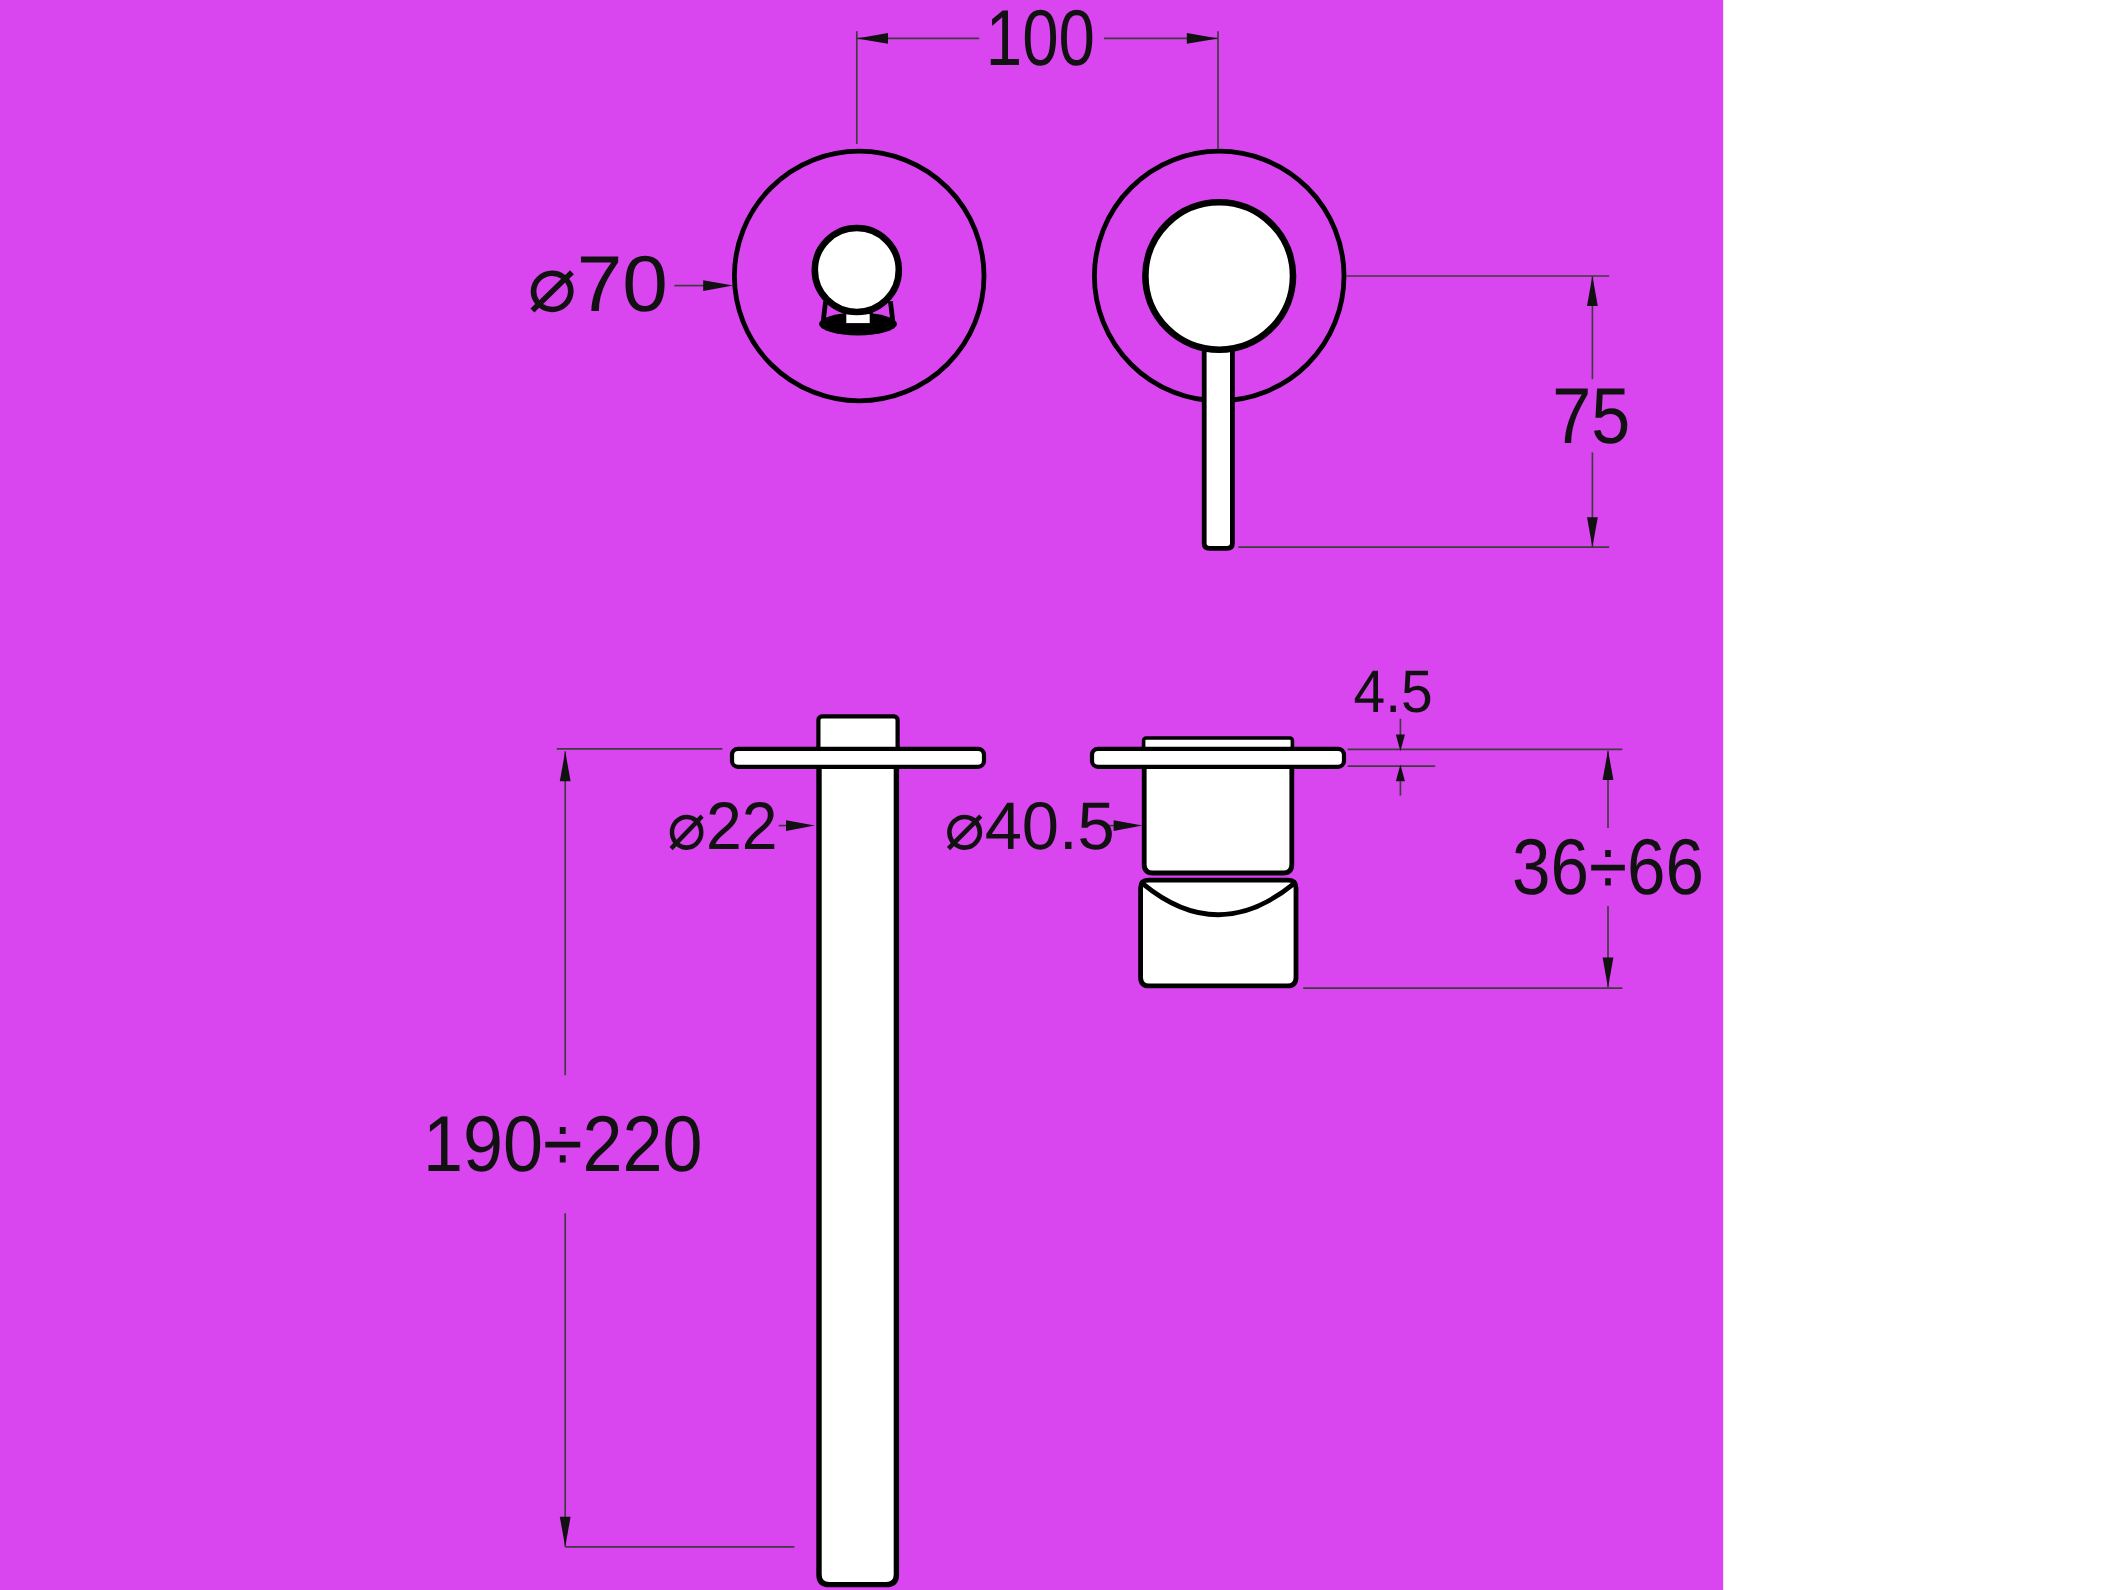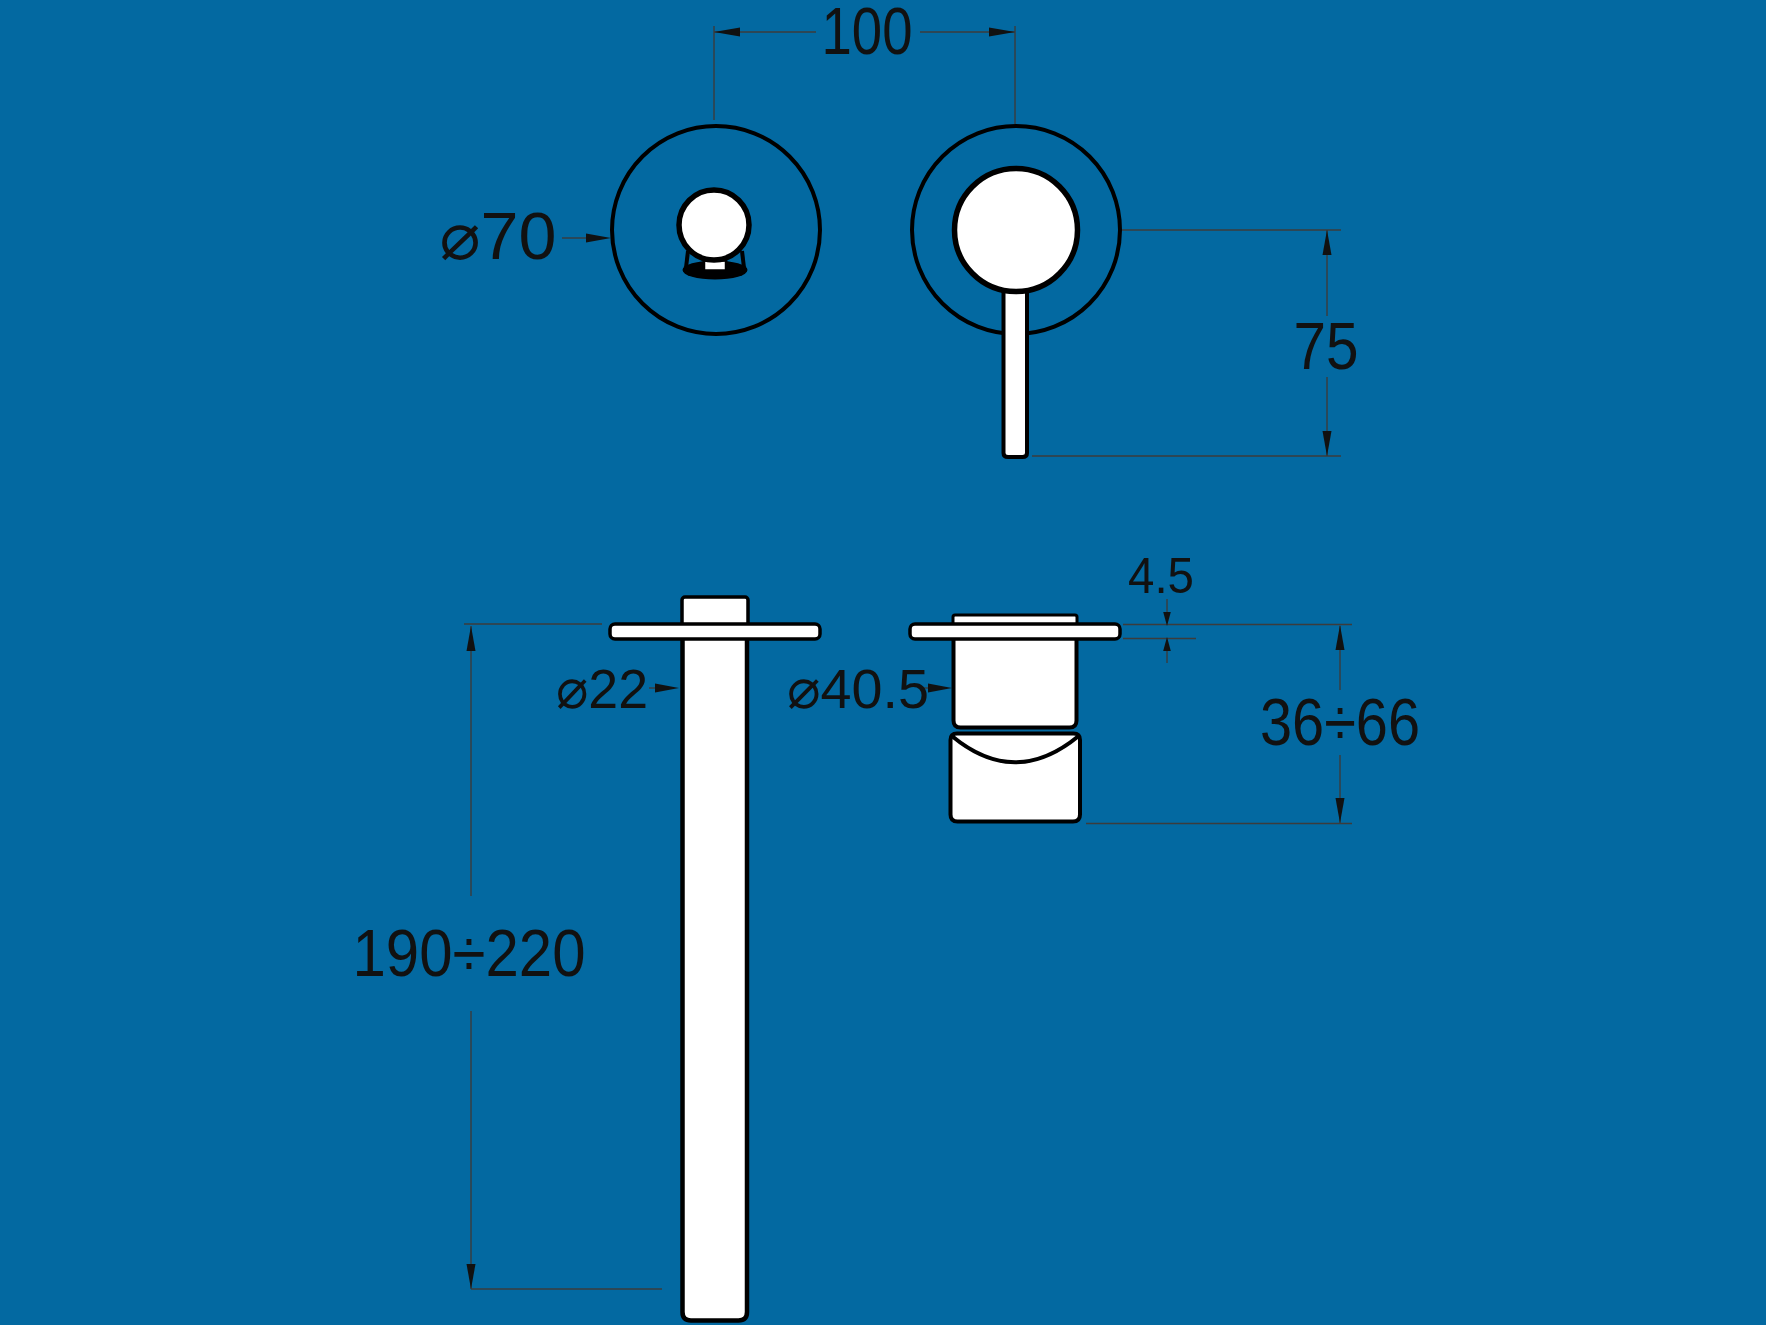--- a/index.html
+++ b/index.html
@@ -1,16 +1,16 @@
 <!DOCTYPE html>
 <html><head>
 <meta charset="utf-8">
 <style>
   html,body{margin:0;padding:0;background:#ffffff;}
-  .canvas{width:1766px;height:1325px;background:#0369a1;position:relative;}
+  .canvas{width:1436px;height:1325px;background:#d946ef;position:relative;}
   svg{display:block;}
   .t{font-family:"Liberation Sans","DejaVu Sans",sans-serif;fill:#111111;}
   .t-lg{font-size:66px;}
   .t-md{font-size:56px;}
   .t-sm{font-size:50px;}
   .part{stroke:#000000;fill:none;}
   .partw{stroke:#000000;fill:#ffffff;}
   .dim{stroke:#3c3c3c;stroke-width:1.4;fill:none;}
   .arr{fill:#111111;stroke:none;}
 </style>

